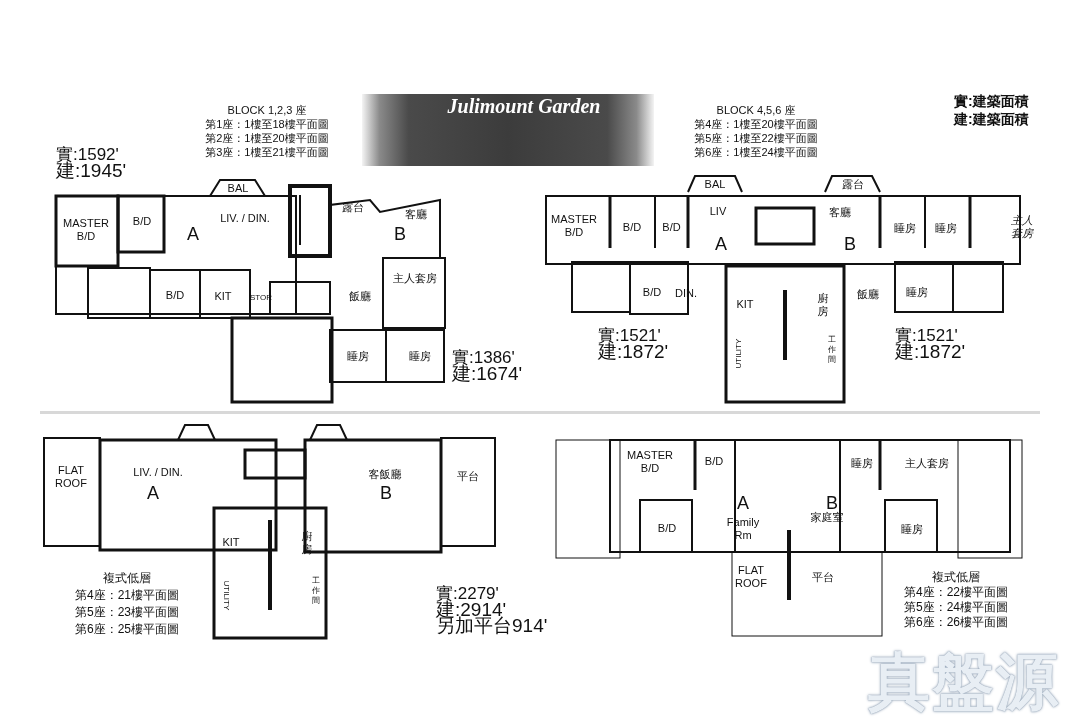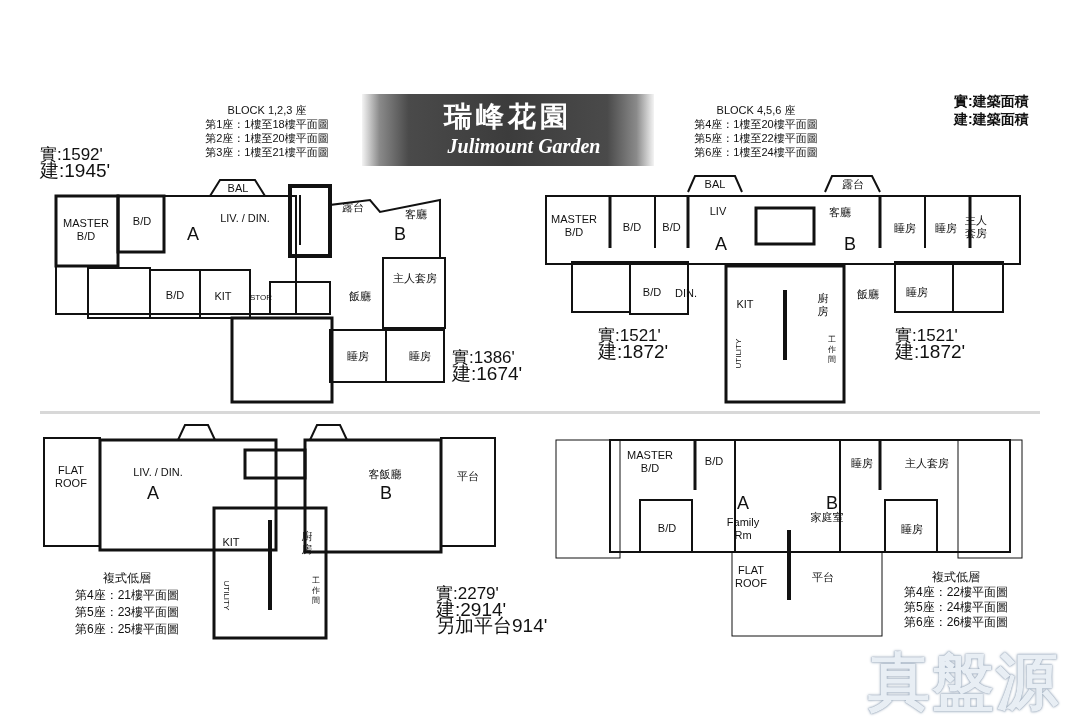--- a/index.html
+++ b/index.html
@@ -84,36 +84,35 @@
     <rect x="640" y="500" width="52" height="52"></rect>
     <rect x="885" y="500" width="52" height="52"></rect>
     <rect x="732" y="552" width="150" height="84" stroke-width="1"></rect>
     <line x1="789" y1="530" x2="789" y2="600" stroke-width="4"></line>
   </g>
 </svg>
 
 <div class="abs divider"></div>
 
 <div class="abs banner">
-  <div class="zh">瑞峰花園</div>
   <div class="en">Julimount Garden</div>
 </div>
 
 <div class="abs legend" style="left:954px;top:92px;">
   <div>實:建築面積</div>
   <div>建:建築面積</div>
 </div>
 
 <div class="abs blocktitle" style="left:172px;top:103px;width:190px;">
   <div>BLOCK 1,2,3 座</div>
   <div>第1座：1樓至18樓平面圖</div>
   <div>第2座：1樓至20樓平面圖</div>
   <div>第3座：1樓至21樓平面圖</div>
 </div>
-<div class="abs area" style="left:40px;top:147px;">
+<div class="abs area" style="left:56px;top:147px;">
   <div>實:1592'</div>
   <div class="b">建:1945'</div>
 </div>
 <div class="abs area" style="left:452px;top:350px;">
   <div>實:1386'</div>
   <div class="b">建:1674'</div>
 </div>
 
 <div class="room" style="left:58px;top:217px;width:56px;">
   <div>MASTER</div>
@@ -160,21 +159,21 @@
 <div class="room" style="left:698px;top:178px;width:34px;">BAL</div>
 <div class="room" style="left:632px;top:286px;width:40px;">B/D</div>
 <div class="room" style="left:666px;top:287px;width:40px;">DIN.</div>
 <div class="room" style="left:732px;top:298px;width:26px;">KIT</div>
 <div class="room sm" style="left:728px;top:352px;width:20px;transform:rotate(-90deg);">UTILITY</div>
 <div class="room" style="left:838px;top:178px;width:30px;">露台</div>
 <div class="room" style="left:820px;top:206px;width:40px;">客廳</div>
 <div class="room big" style="left:840px;top:238px;width:20px;">B</div>
 <div class="room" style="left:885px;top:222px;width:40px;">睡房</div>
 <div class="room" style="left:926px;top:222px;width:40px;">睡房</div>
-<div class="room" style="left:958px;top:214px;width:36px;">
+<div class="room" style="left:1004px;top:214px;width:36px;font-style:italic;">
   <div>主人</div>
     <div>套房</div>
 </div>
 <div class="room" style="left:848px;top:288px;width:40px;">飯廳</div>
 <div class="room" style="left:897px;top:286px;width:40px;">睡房</div>
 <div class="room" style="left:814px;top:292px;width:18px;">
   <div>廚</div>
     <div>房</div>
 </div>
 <div class="room sm" style="left:826px;top:335px;width:12px;line-height:10px;">

